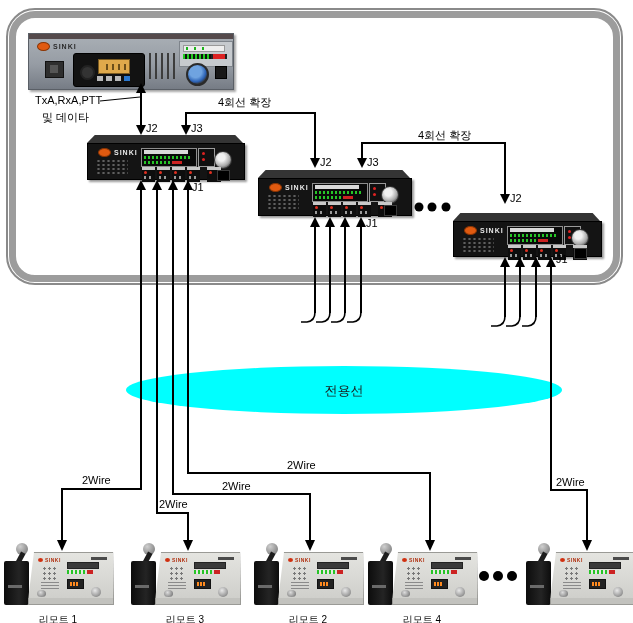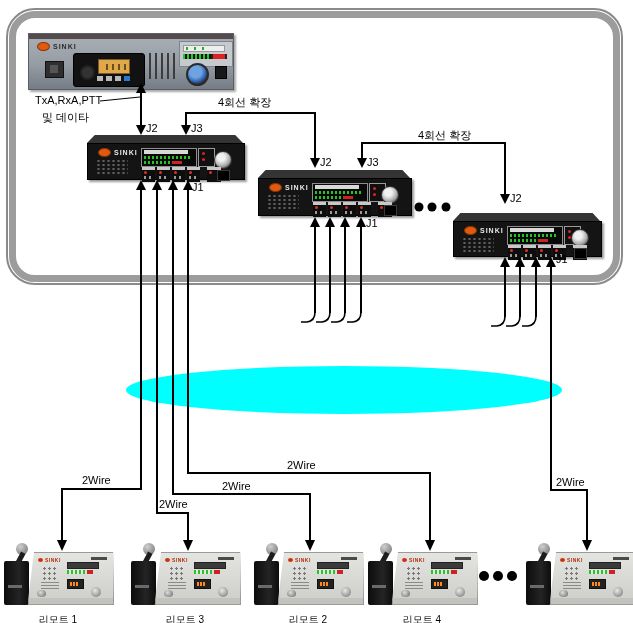--- a/index.html
+++ b/index.html
@@ -296,20 +296,21 @@
   <div class="lbl abs" style="left:366px;top:217px;">J1</div>
   <div class="lbl abs" style="left:510px;top:192px;">J2</div>
   <div class="lbl abs" style="left:556px;top:253px;">J1</div>
 
   <div class="lbl abs" style="left:82px;top:474px;">2Wire</div>
   <div class="lbl abs" style="left:159px;top:498px;">2Wire</div>
   <div class="lbl abs" style="left:222px;top:480px;">2Wire</div>
   <div class="lbl abs" style="left:287px;top:459px;">2Wire</div>
   <div class="lbl abs" style="left:556px;top:476px;">2Wire</div>
 
+  <div id="dedicated-label" class="abs">전용선</div>
 
   <div class="remote abs" style="left:2px;top:543px;">
     <div class="mic-head abs"></div>
     <div class="mic-neck abs"></div>
     <div class="mic-body abs"></div>
     <div class="console abs">
       <div class="rlogo abs">
           <span class="dot"></span>
           <span class="t">SINKI</span>
         </div>

